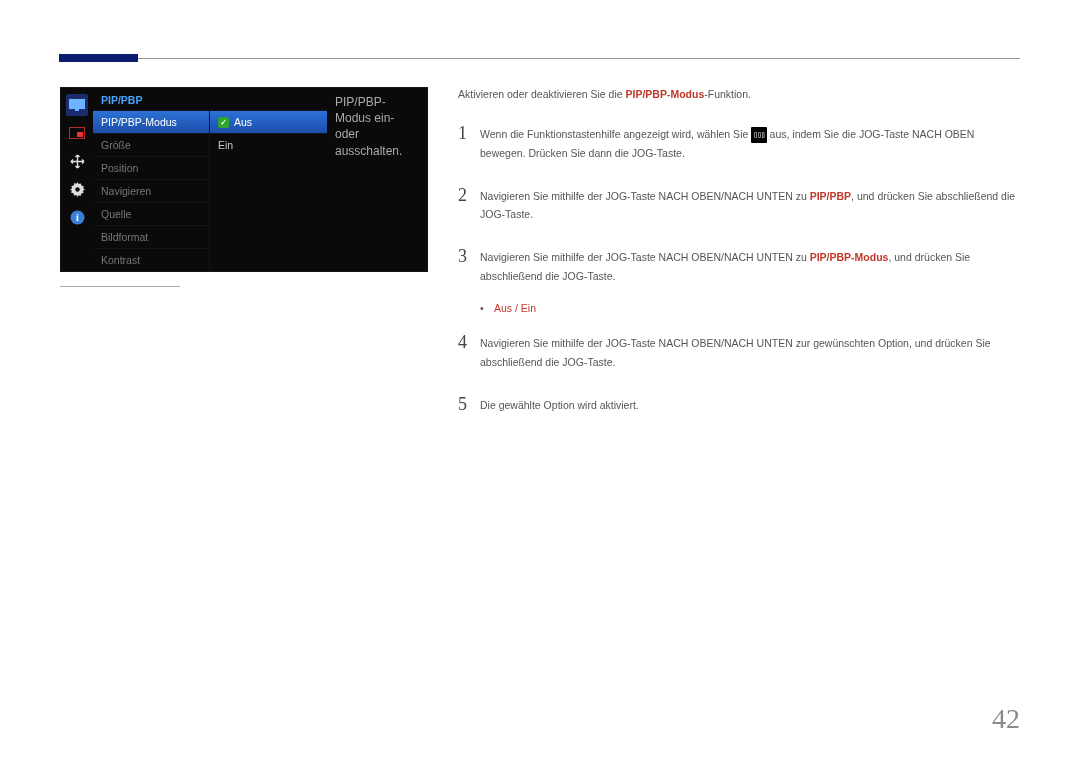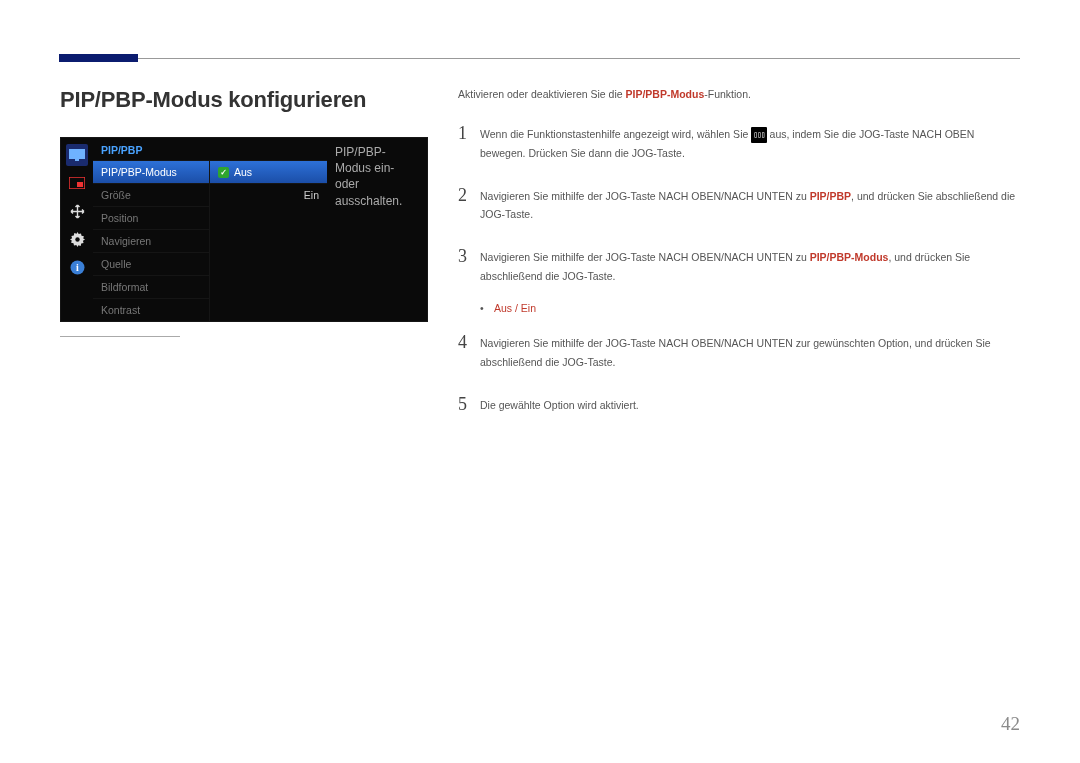--- a/index.html
+++ b/index.html
@@ -175,34 +175,33 @@
       margin: 8px 0 12px 22px;
       font-size: 10.5px;
     }
     .bullet .dot { width: 14px; color: #555; }
     .bullet .text { color: #c0392b; font-weight: 400; }
 
     .page-num {
       position: absolute;
       right: 60px;
       bottom: 28px;
-      font-size: 19px;
+      font-size: 28px;
       color: #8a8a8a;
       font-family: Georgia, serif;
     }
   </style>
 </head>
 <body>
 
 <div class="page">
   <div class="top-rule"></div>
 
   <div class="two-col">
     <div class="left-col">
-      <h2>PIP/PBP-Modus konfigurieren</h2>
 
       <div class="osd">
         <div class="osd-body">
           <div class="osd-icons">
             <div class="osd-icon active">
                 <svg width="16" height="12" viewBox="0 0 16 12">
                   <rect x="0" y="0" width="16" height="10" fill="#6fb2ff"></rect>
                   <rect x="6" y="10" width="4" height="2" fill="#6fb2ff"></rect>
                 </svg>
               </div>
@@ -241,21 +240,21 @@
               <div class="osd-item">Quelle</div>
               <div class="osd-item">Bildformat</div>
               <div class="osd-item">Kontrast</div>
             </div>
             <div class="osd-col2">
               <div class="osd-header">&nbsp;</div>
               <div class="osd-item sel">
                   <span class="check">✓</span>
                   <span>Aus</span>
                 </div>
-              <div class="osd-item" style="color:#ccc;text-align:right;">Ein</div>
+              <div class="osd-item" style="color:#ccc;">Ein</div>
             </div>
             <div class="osd-col3">PIP/PBP-Modus ein- oder ausschalten.</div>
           </div>
         </div>
       </div>
 
       <hr class="sep-line">
     </div>
 
     <div class="right-col">

